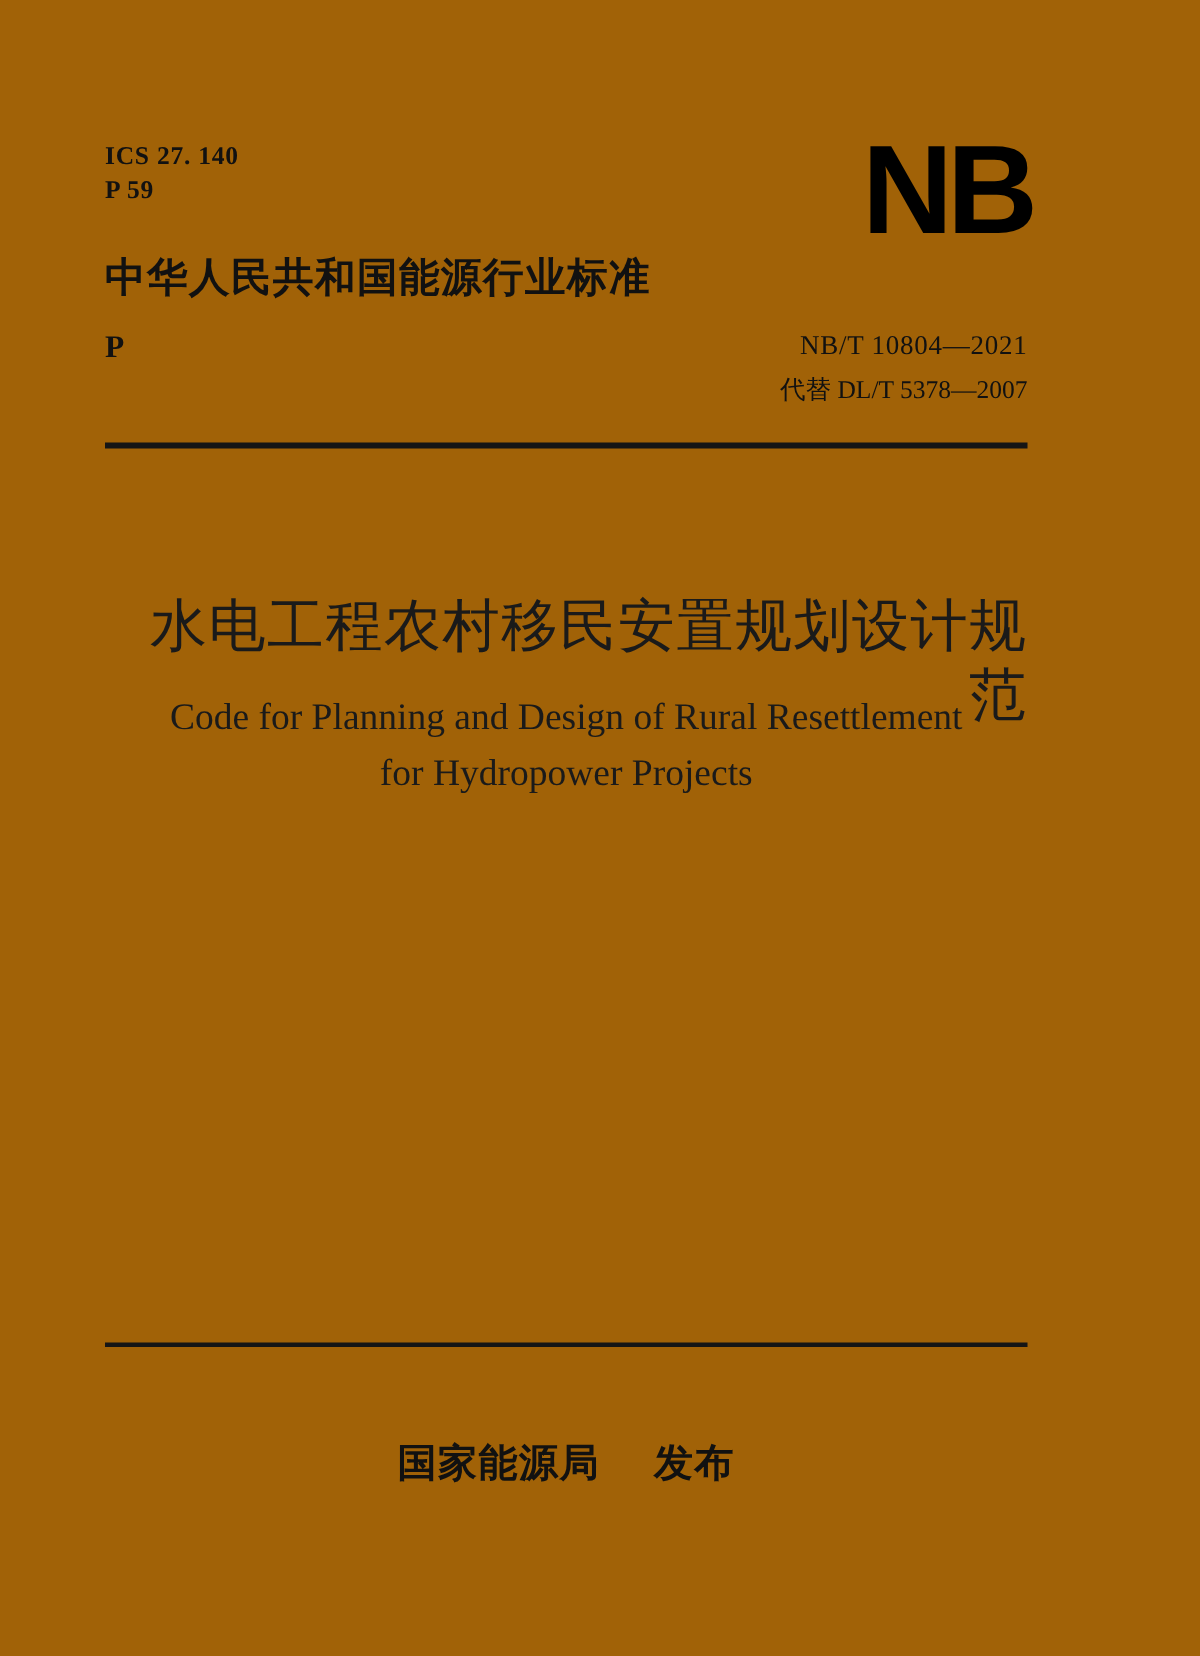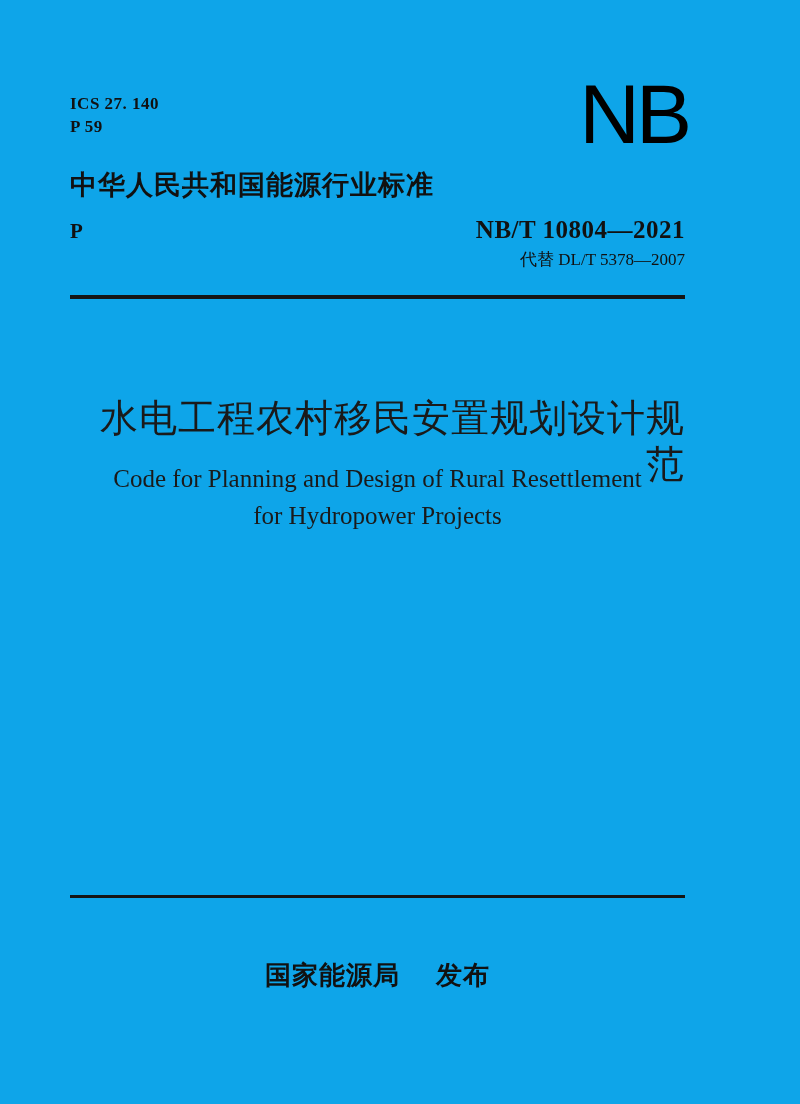--- a/index.html
+++ b/index.html
@@ -1,40 +1,40 @@
 <!DOCTYPE html>
 <html><head>
 <meta charset="utf-8">
 <style>
   html, body { margin: 0; padding: 0; background: #ffffff; }
   .page {
     position: relative;
     width: 800px;
     height: 1104px;
-    background: #0ea5e9;
+    background: #a16207;
     overflow: hidden;
     font-family: "Liberation Serif", serif;
     color: #111111;
   }
   .ics {
     position: absolute;
     left: 70px;
     top: 92px;
     font-family: "Liberation Serif", serif;
     font-weight: bold;
     font-size: 17px;
     line-height: 23px;
     letter-spacing: 0.5px;
   }
   .nb-logo {
     position: absolute;
     right: 112px;
-    top: 72px;
+    top: 84px;
     font-family: "Liberation Sans", sans-serif;
-    font-weight: 400;
+    font-weight: 700;
     font-size: 84px;
     line-height: 1;
     letter-spacing: -4px;
     color: #000000;
   }
   .std-type {
     position: absolute;
     left: 70px;
     top: 170px;
     width: 615px;
@@ -54,22 +54,22 @@
     font-size: 21px;
   }
   .std-num-block {
     position: absolute;
     right: 115px;
     top: 215px;
     text-align: right;
   }
   .std-num {
     font-family: "Liberation Serif", serif;
-    font-weight: bold;
-    font-size: 25px;
+    font-weight: normal;
+    font-size: 18px;
     line-height: 30px;
     letter-spacing: 0.5px;
   }
   .replaces {
     margin-top: 5px;
     font-family: "Liberation Serif", serif;
     font-weight: normal;
     font-size: 17px;
     line-height: 20px;
   }

